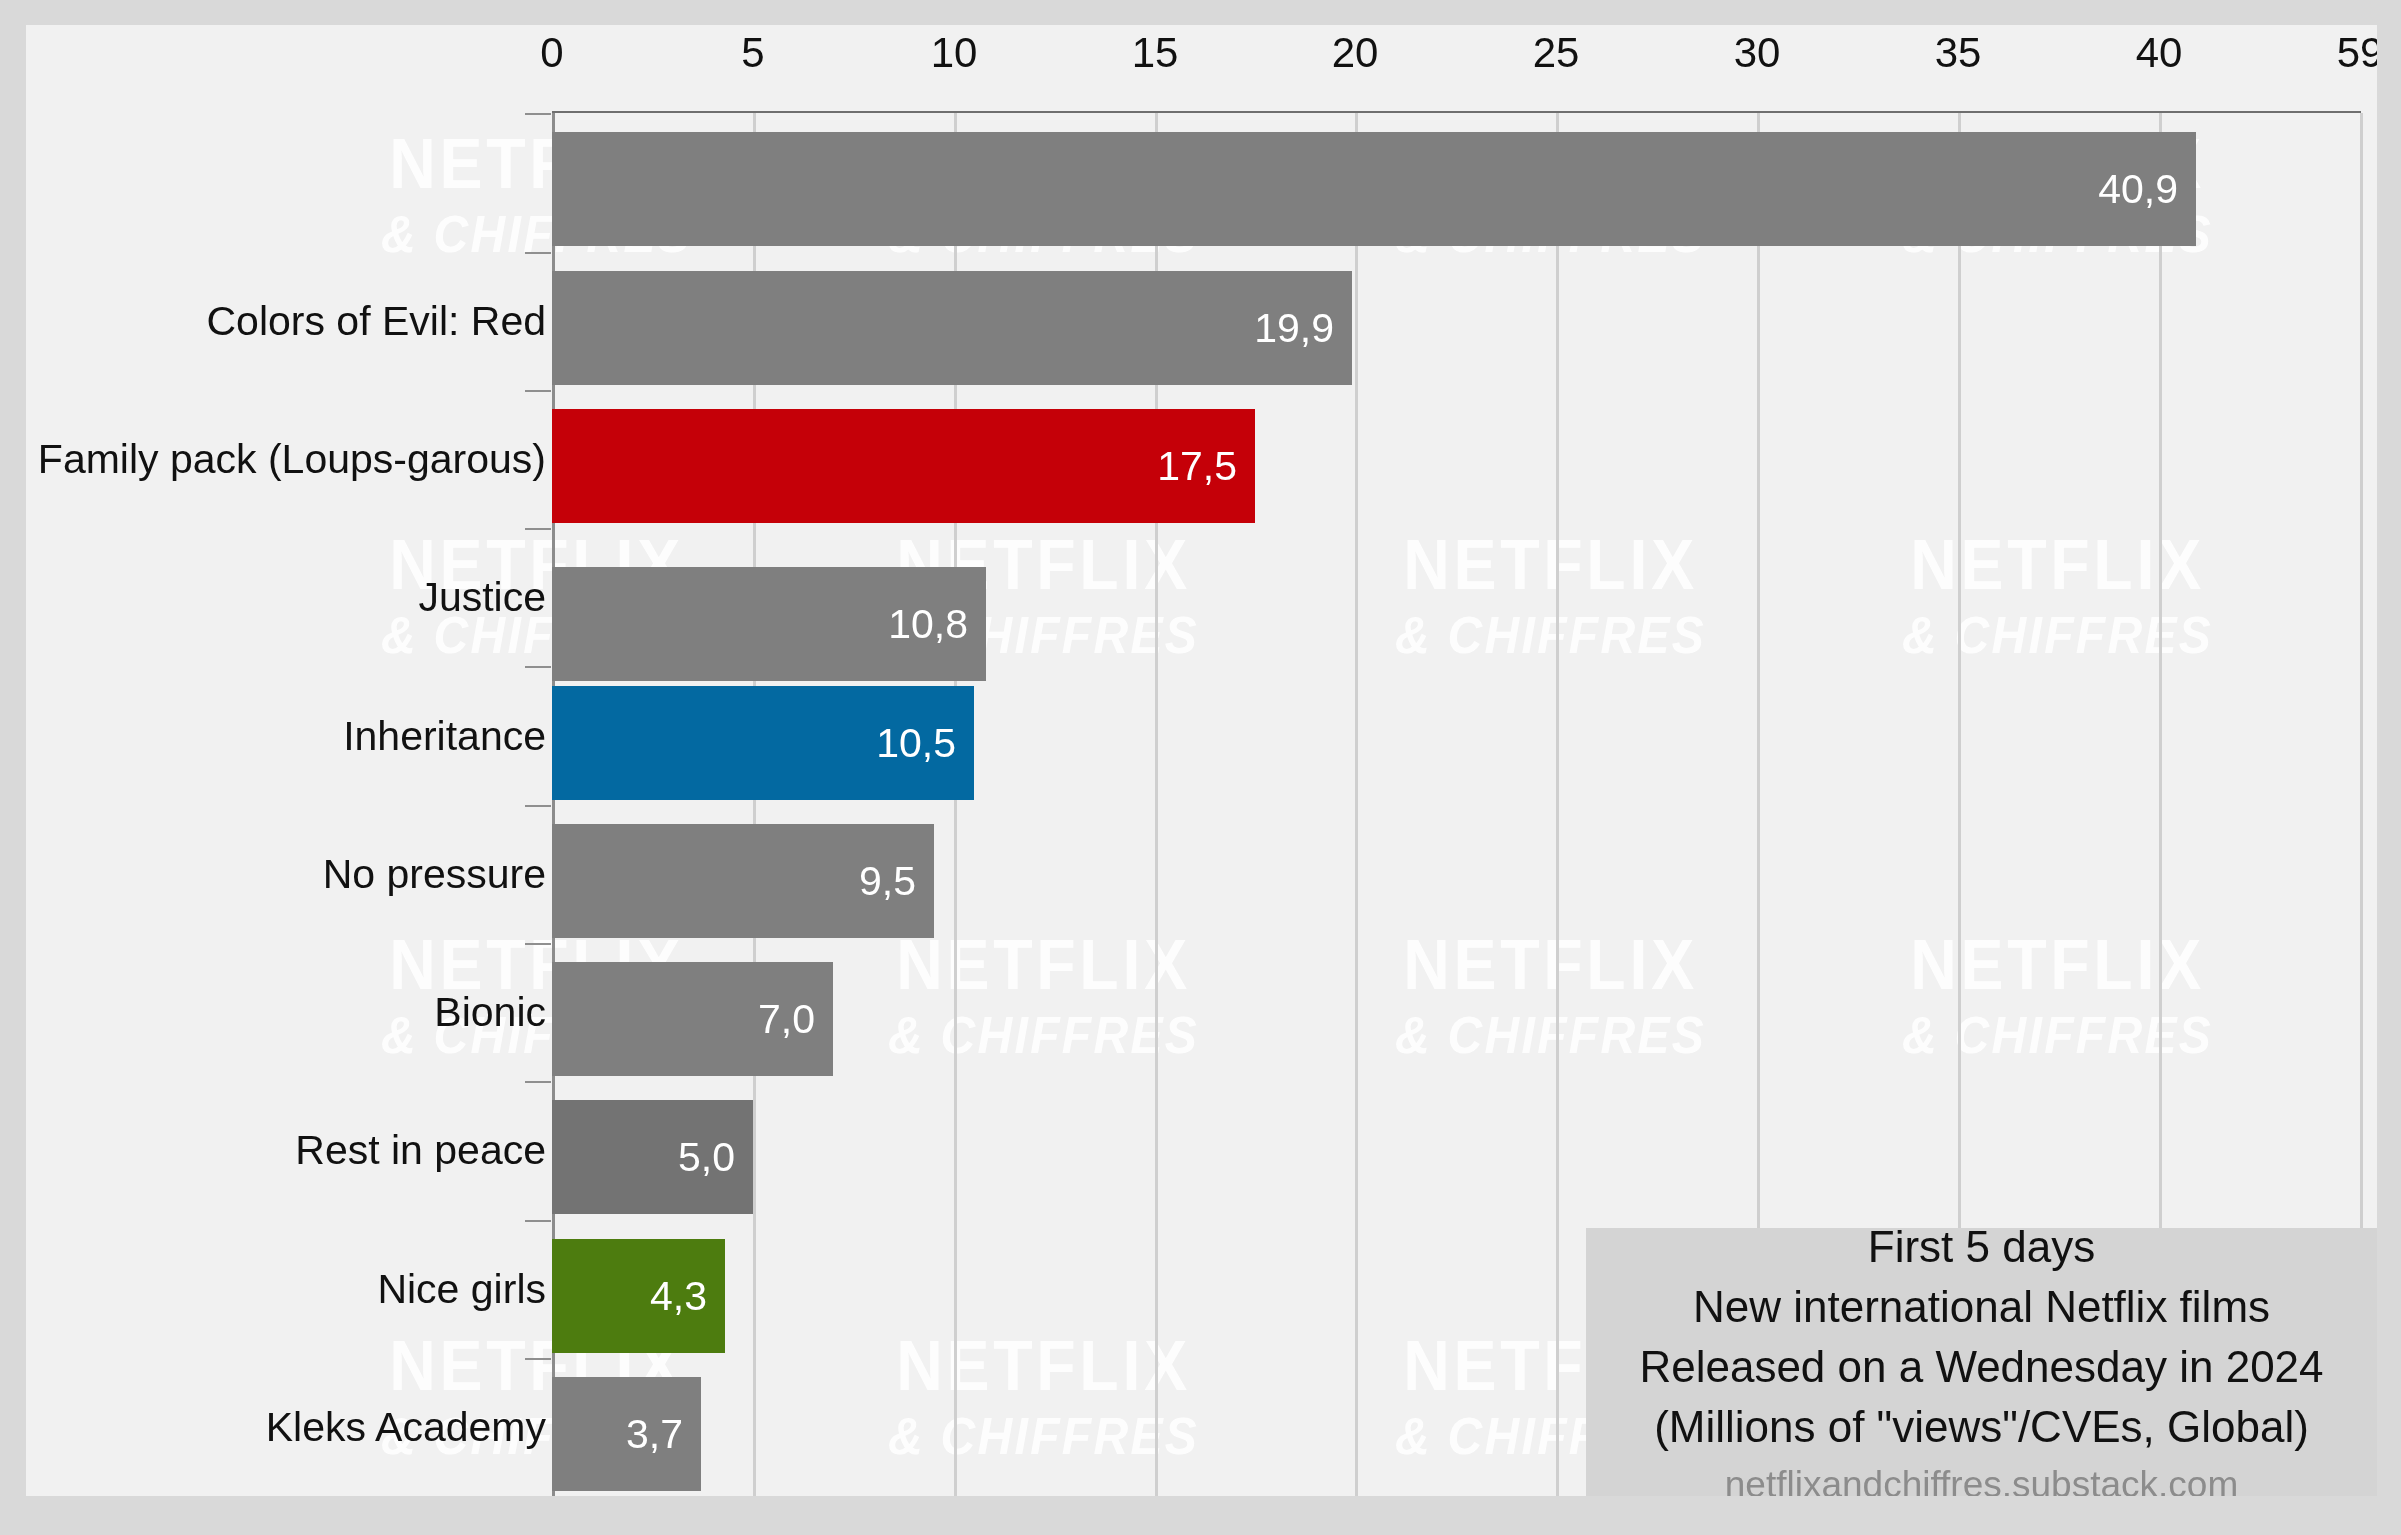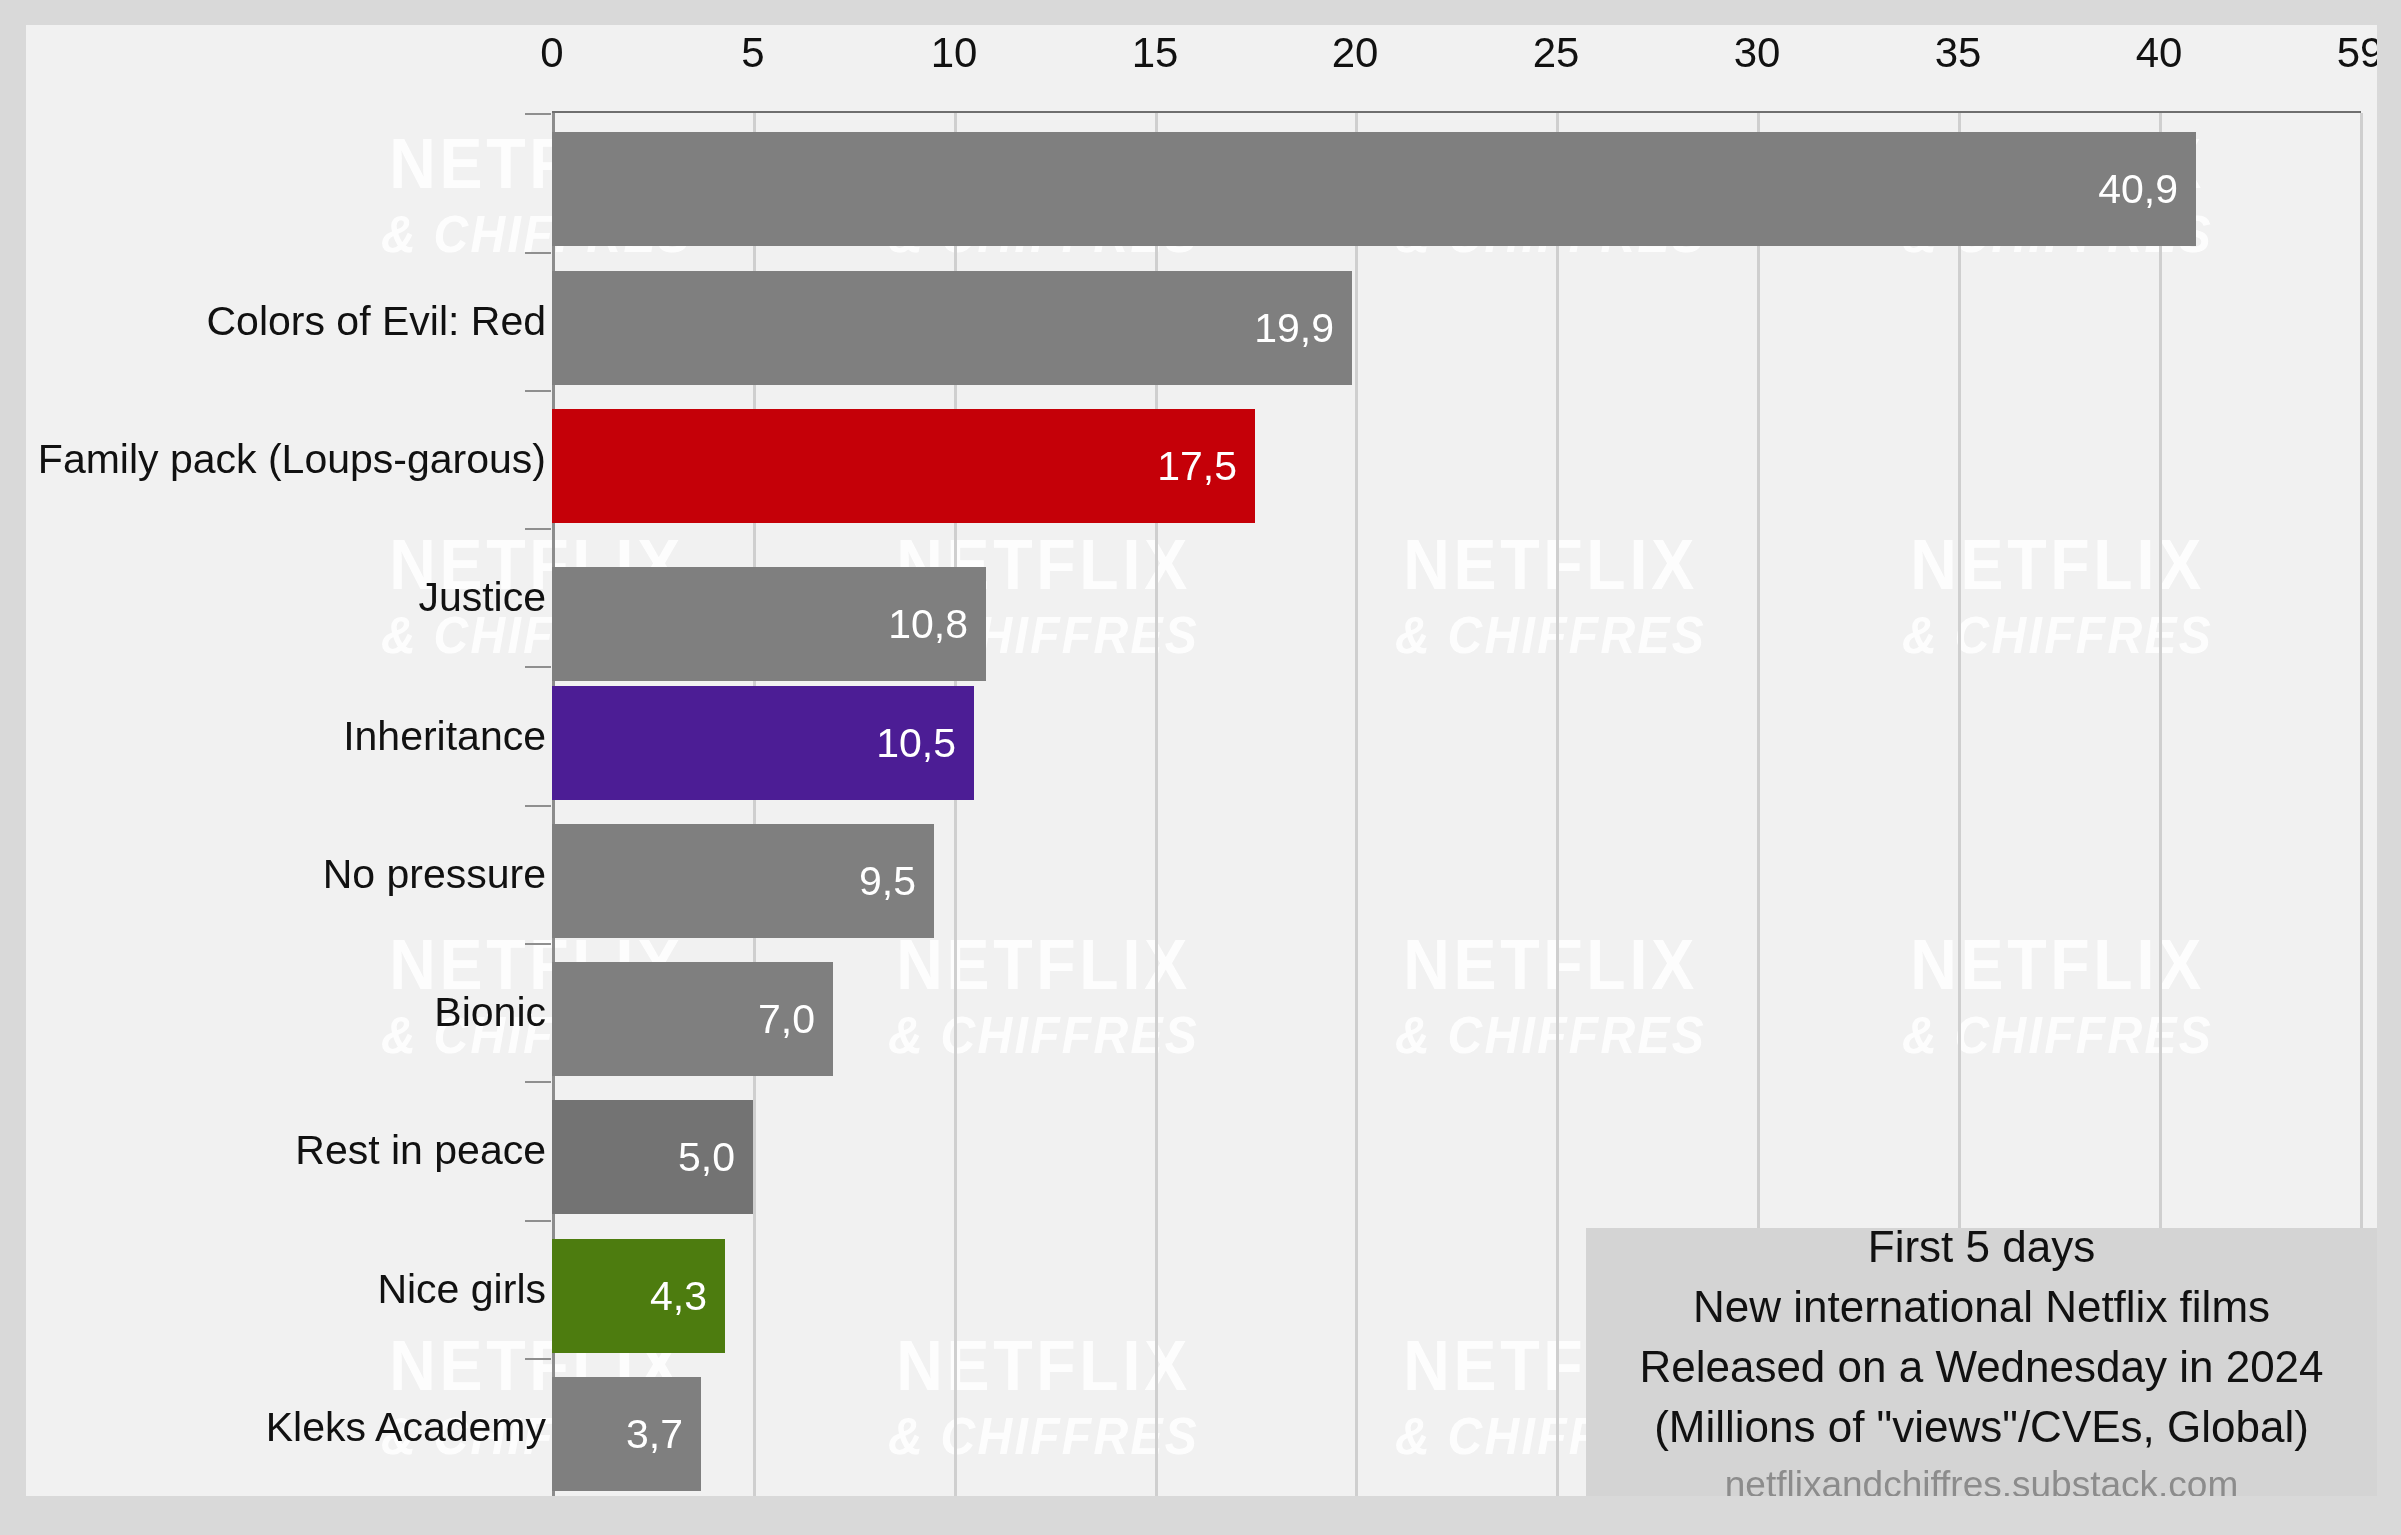--- a/index.html
+++ b/index.html
@@ -354,21 +354,21 @@
           </div>
         </div>
         <div class="bar-row" style="top: 515px; height: 114px;">
           <div class="cat-label">Justice</div>
           <div class="bar" style="width: 434px; background: rgb(127, 127, 127); margin-top: 20px;">
             <div class="bar-value">10,8</div>
           </div>
         </div>
         <div class="bar-row" style="top: 654px; height: 114px;">
           <div class="cat-label">Inheritance</div>
-          <div class="bar" style="width: 422px; background: #4c1d95;">
+          <div class="bar" style="width: 422px; background: #0369a1;">
             <div class="bar-value">10,5</div>
           </div>
         </div>
         <div class="bar-row" style="top: 792px; height: 114px;">
           <div class="cat-label">No pressure</div>
           <div class="bar" style="width: 382px; background: rgb(127, 127, 127);">
             <div class="bar-value">9,5</div>
           </div>
         </div>
         <div class="bar-row" style="top: 930px; height: 114px;">

